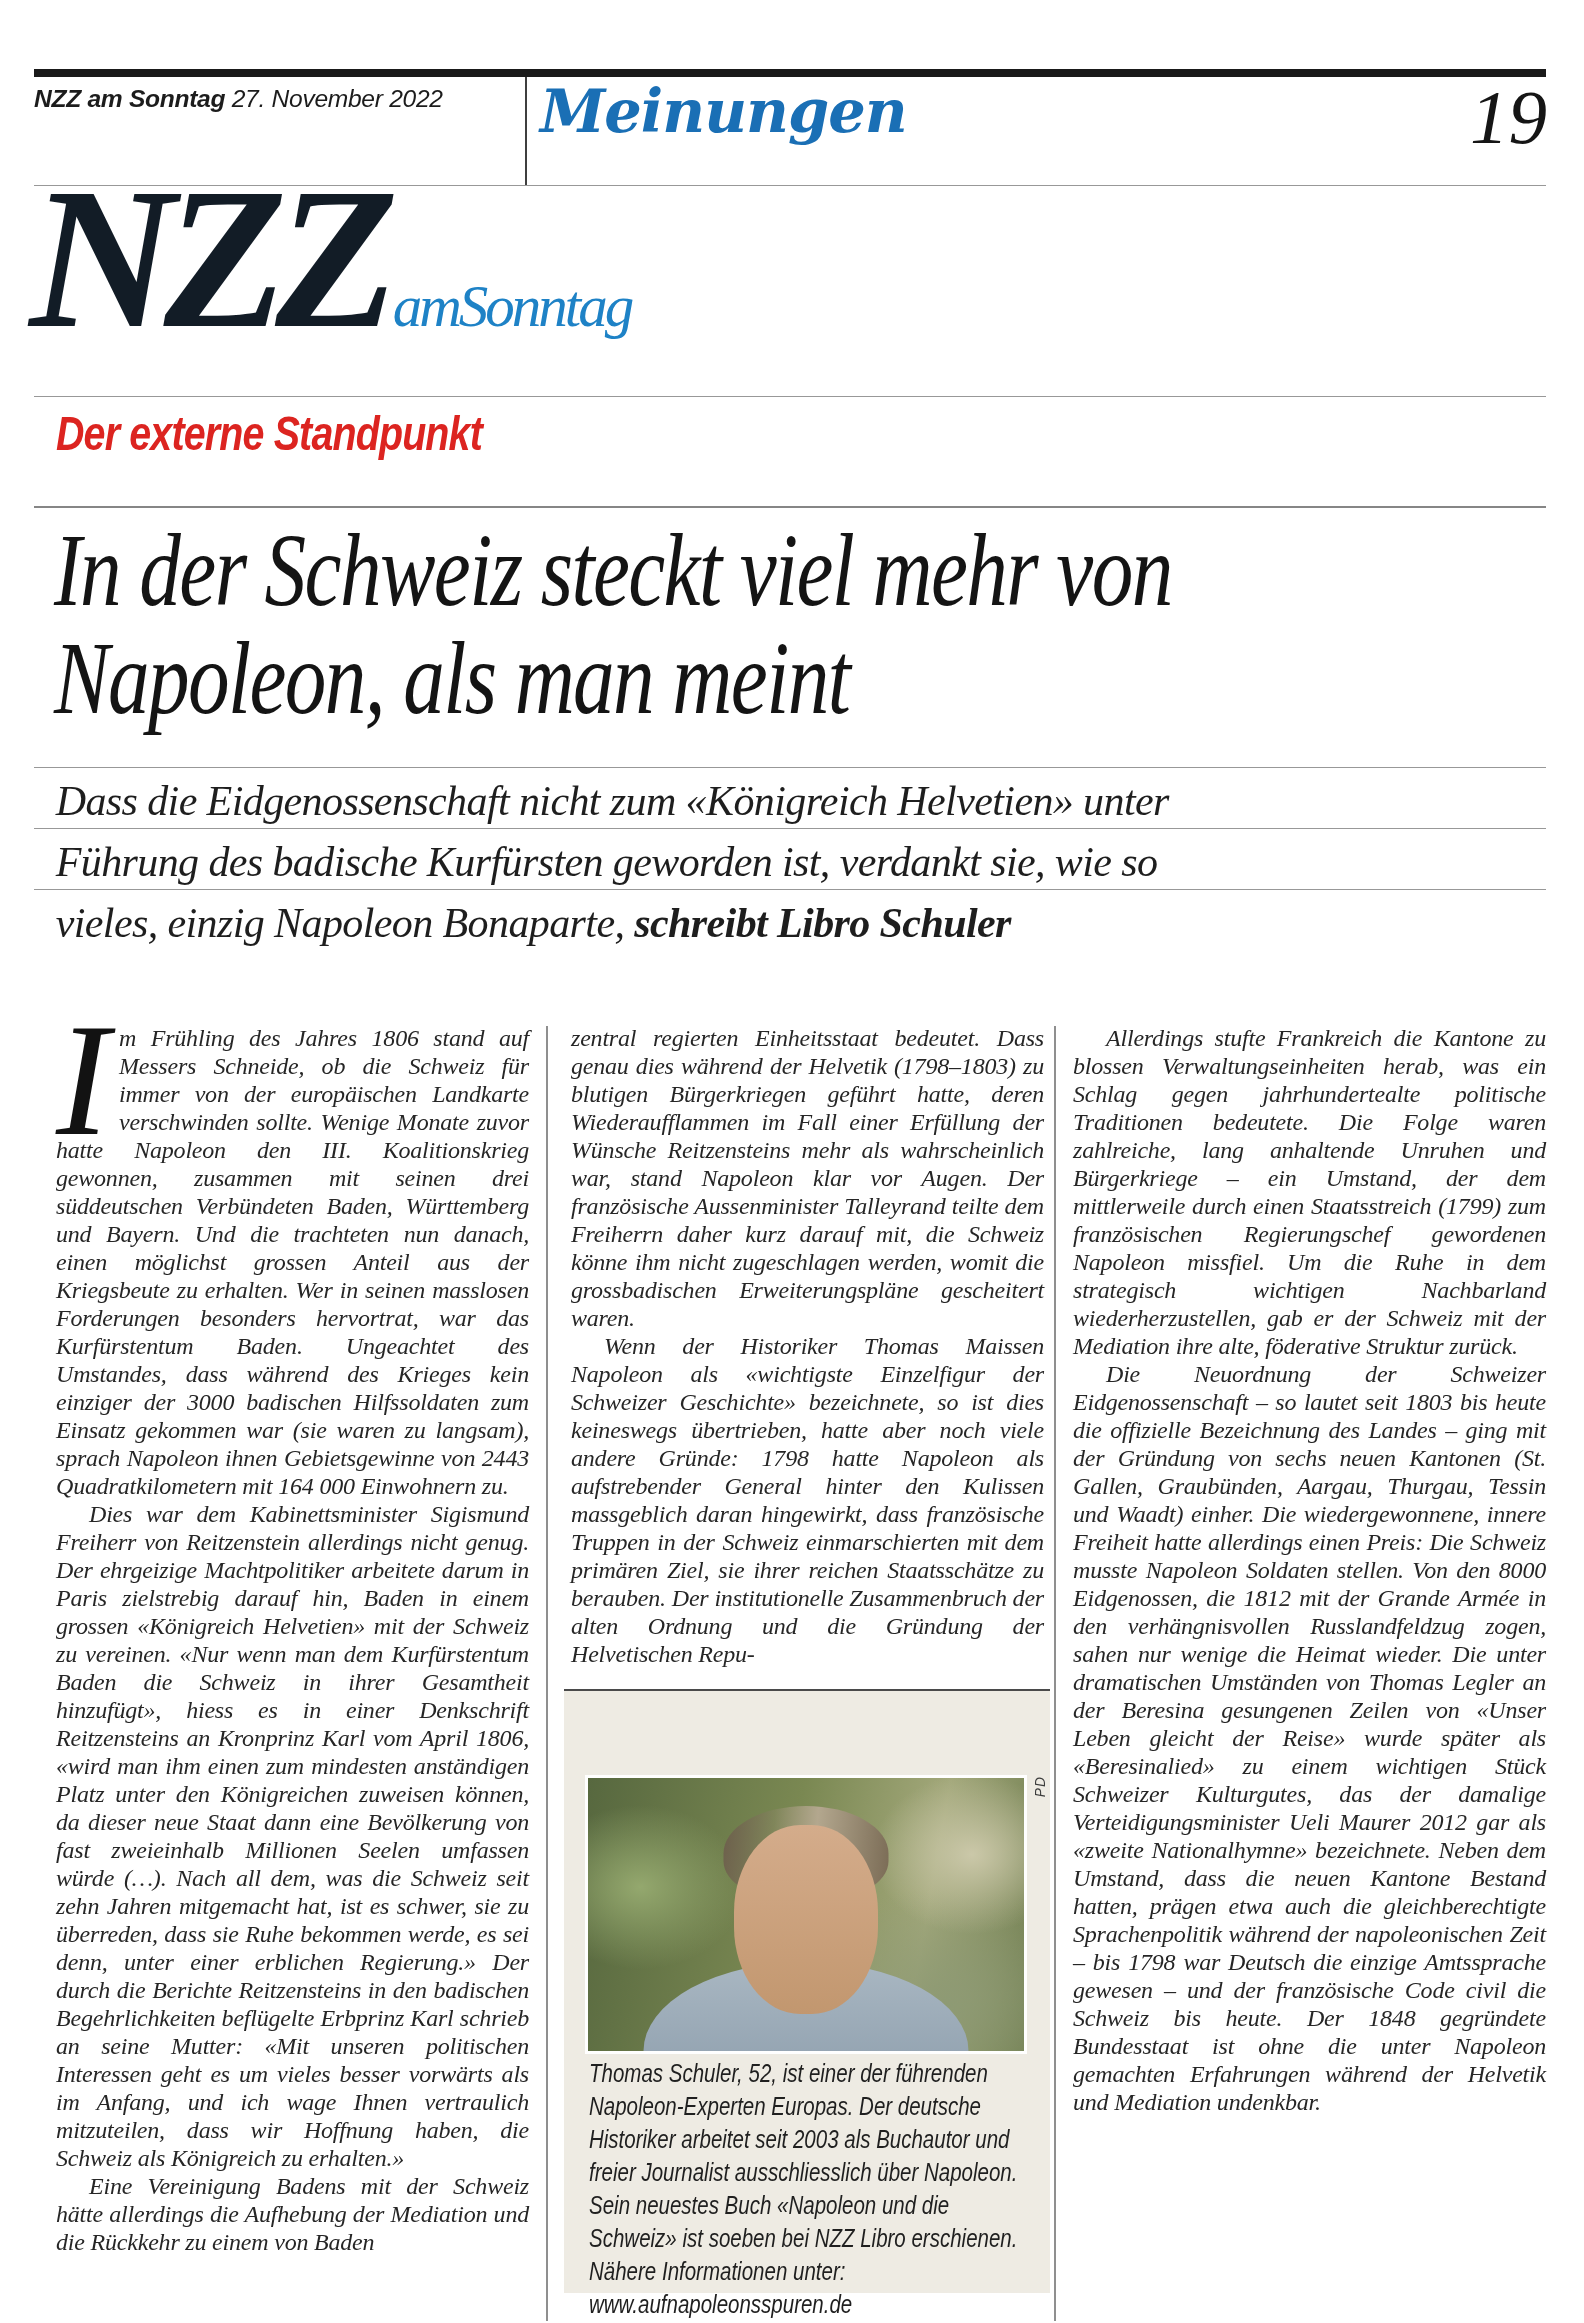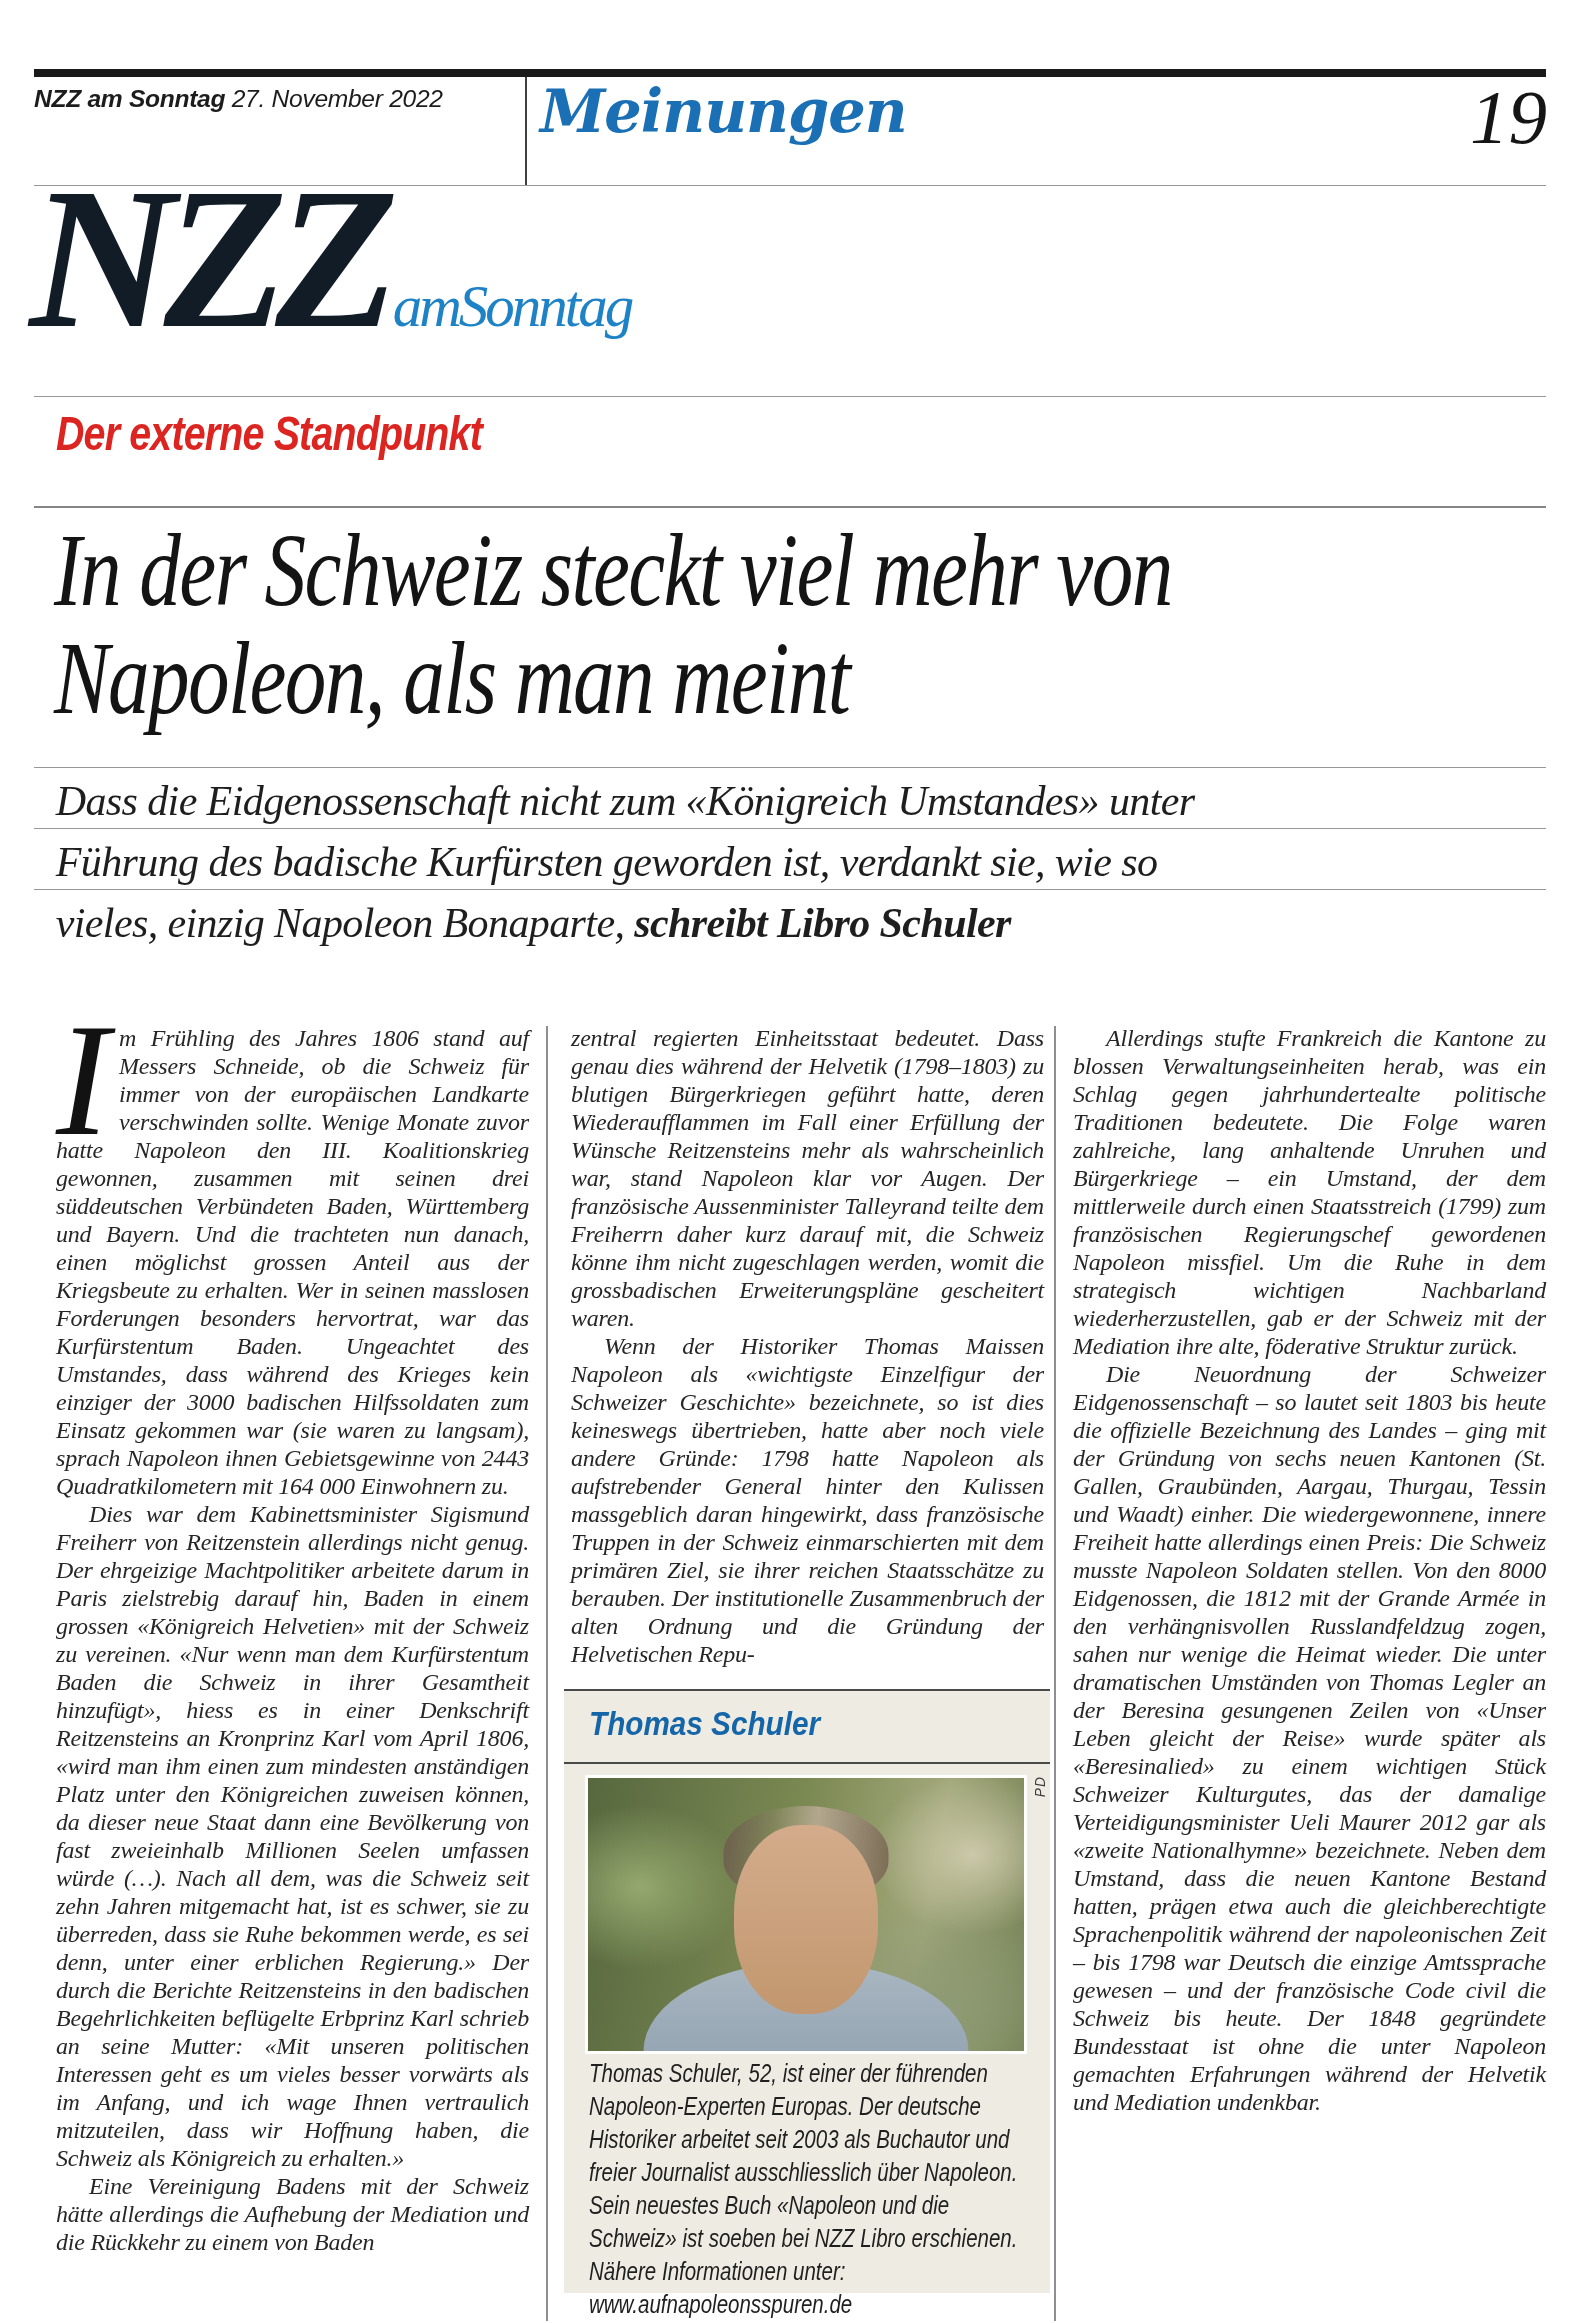--- a/index.html
+++ b/index.html
@@ -112,21 +112,21 @@
 
   <div class="rule-a"></div>
   <div class="kicker">Der externe Standpunkt</div>
   <div class="rule-b"></div>
   <div class="headline">
     <div>In der Schweiz steckt viel mehr von</div>
     <div>Napoleon, als man meint</div>
   </div>
 
   <div class="lede">
-    <div class="lede-line">Dass die Eidgenossenschaft nicht zum «Königreich Umstandes» unter</div>
+    <div class="lede-line">Dass die Eidgenossenschaft nicht zum «Königreich Helvetien» unter</div>
     <div class="lede-line">Führung des badische Kurfürsten geworden ist, verdankt sie, wie so</div>
     <div class="lede-line"><span>vieles, einzig Napoleon Bonaparte, </span><b>schreibt Libro Schuler</b></div>
   </div>
 
   <div class="col col-1">
       <p class="body-p"><span class="dropcap">I</span>m Frühling des Jahres 1806 stand auf Messers Schneide, ob die Schweiz für immer von der europäischen Landkarte verschwinden sollte. Wenige Monate zuvor hatte Napoleon den III. Koalitionskrieg gewonnen, zusammen mit seinen drei süddeutschen Verbündeten Baden, Württemberg und Bayern. Und die trachteten nun danach, einen möglichst grossen Anteil aus der Kriegsbeute zu erhalten. Wer in seinen masslosen Forderungen besonders hervortrat, war das Kurfürstentum Baden. Ungeachtet des Umstandes, dass während des Krieges kein einziger der 3000 badischen Hilfssoldaten zum Einsatz gekommen war (sie waren zu langsam), sprach Napoleon ihnen Gebietsgewinne von 2443 Quadratkilometern mit 164 000 Einwohnern zu.</p>
       <p class="body-p indent">Dies war dem Kabinettsminister Sigismund Freiherr von Reitzenstein allerdings nicht genug. Der ehrgeizige Machtpolitiker arbeitete darum in Paris zielstrebig darauf hin, Baden in einem grossen «Königreich Helvetien» mit der Schweiz zu vereinen. «Nur wenn man dem Kurfürstentum Baden die Schweiz in ihrer Gesamtheit hinzufügt», hiess es in einer Denkschrift Reitzensteins an Kronprinz Karl vom April 1806, «wird man ihm einen zum mindesten anständigen Platz unter den Königreichen zuweisen können, da dieser neue Staat dann eine Bevölkerung von fast zweieinhalb Millionen Seelen umfassen würde (…). Nach all dem, was die Schweiz seit zehn Jahren mitgemacht hat, ist es schwer, sie zu überreden, dass sie Ruhe bekommen werde, es sei denn, unter einer erblichen Regierung.» Der durch die Berichte Reitzensteins in den badischen Begehrlichkeiten beflügelte Erbprinz Karl schrieb an seine Mutter: «Mit unseren politischen Interessen geht es um vieles besser vorwärts als im Anfang, und ich wage Ihnen vertraulich mitzuteilen, dass wir Hoffnung haben, die Schweiz als Königreich zu erhalten.»</p>
       <p class="body-p indent">Eine Vereinigung Badens mit der Schweiz hätte allerdings die Aufhebung der Mediation und die Rückkehr zu einem von Baden</p>
     </div>
   <div class="col col-2">
@@ -134,23 +134,20 @@
       <p class="body-p indent">Wenn der Historiker Thomas Maissen Napoleon als «wichtigste Einzelfigur der Schweizer Geschichte» bezeichnete, so ist dies keineswegs übertrieben, hatte aber noch viele andere Gründe: 1798 hatte Napoleon als aufstrebender General hinter den Kulissen massgeblich daran hingewirkt, dass französische Truppen in der Schweiz einmarschierten mit dem primären Ziel, sie ihrer reichen Staatsschätze zu berauben. Der institutionelle Zusammenbruch der alten Ordnung und die Gründung der Helvetischen Repu-</p>
     </div>
   <div class="col col-3">
       <p class="body-p indent">Allerdings stufte Frankreich die Kantone zu blossen Verwaltungseinheiten herab, was ein Schlag gegen jahrhundertealte politische Traditionen bedeutete. Die Folge waren zahlreiche, lang anhaltende Unruhen und Bürgerkriege – ein Umstand, der dem mittlerweile durch einen Staatsstreich (1799) zum französischen Regierungschef gewordenen Napoleon missfiel. Um die Ruhe in dem strategisch wichtigen Nachbarland wiederherzustellen, gab er der Schweiz mit der Mediation ihre alte, föderative Struktur zurück.</p>
       <p class="body-p indent">Die Neuordnung der Schweizer Eidgenossenschaft – so lautet seit 1803 bis heute die offizielle Bezeichnung des Landes – ging mit der Gründung von sechs neuen Kantonen (St. Gallen, Graubünden, Aargau, Thurgau, Tessin und Waadt) einher. Die wiedergewonnene, innere Freiheit hatte allerdings einen Preis: Die Schweiz musste Napoleon Soldaten stellen. Von den 8000 Eidgenossen, die 1812 mit der Grande Armée in den verhängnisvollen Russlandfeldzug zogen, sahen nur wenige die Heimat wieder. Die unter dramatischen Umständen von Thomas Legler an der Beresina gesungenen Zeilen von «Unser Leben gleicht der Reise» wurde später als «Beresinalied» zu einem wichtigen Stück Schweizer Kulturgutes, das der damalige Verteidigungsminister Ueli Maurer 2012 gar als «zweite Nationalhymne» bezeichnete. Neben dem Umstand, dass die neuen Kantone Bestand hatten, prägen etwa auch die gleichberechtigte Sprachenpolitik während der napoleonischen Zeit – bis 1798 war Deutsch die einzige Amtssprache gewesen – und der französische Code civil die Schweiz bis heute. Der 1848 gegründete Bundesstaat ist ohne die unter Napoleon gemachten Erfahrungen während der Helvetik und Mediation undenkbar.</p>
     </div>
   <div class="col-rule col-rule-1"></div>
   <div class="col-rule col-rule-2"></div>
 
   <div class="author-box">
-    <div class="author-title-row">
-      <div class="author-title">Thomas Schuler</div>
-    </div>
     <div class="photo">
       <div class="photo-bg"></div>
       <div class="photo-shirt"></div>
       <div class="photo-hair"></div>
       <div class="photo-face"></div>
     </div>
     <div class="photo-credit">PD</div>
     <div class="caption-wrap">
       <div class="caption">Thomas Schuler, 52, ist einer der führenden Napoleon-Experten Europas. Der deutsche Historiker arbeitet seit 2003 als Buchautor und freier Journalist ausschliesslich über Napoleon. Sein neuestes Buch «Napoleon und die Schweiz» ist soeben bei NZZ Libro erschienen. Nähere Informationen unter: www.aufnapoleonsspuren.de</div>
     </div>

